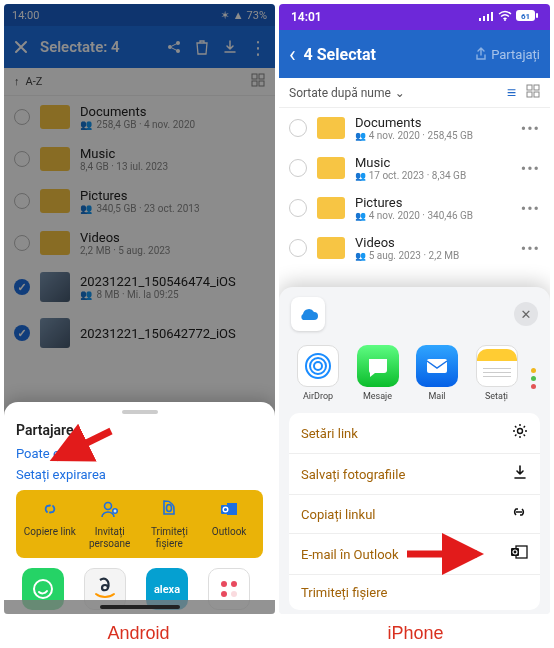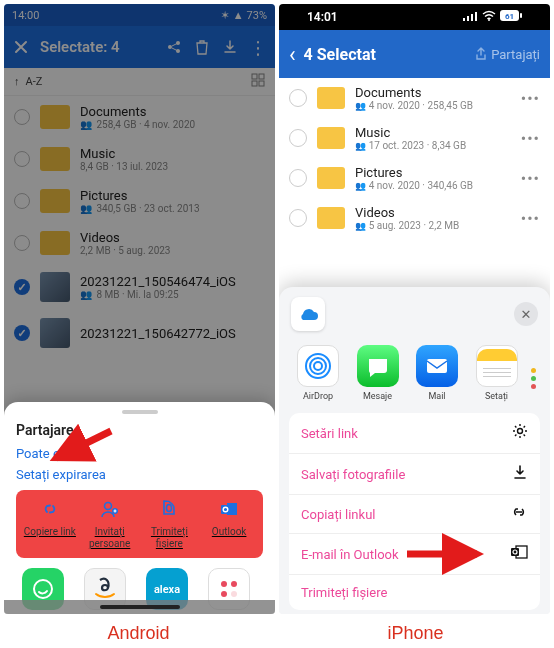--- a/index.html
+++ b/index.html
@@ -120,45 +120,45 @@
     border-radius:14px 14px 0 0;
     z-index:10;
     padding: 8px 12px 4px;
     box-shadow: 0 -4px 16px rgba(0,0,0,0.2);
   }
   .android .sheet .grab { width:36px; height:4px; background:#ccc; border-radius:2px; margin:0 auto 8px;}
   .android .sheet .stitle { font-size:14px; font-weight:600; color:#222; margin-bottom:8px;}
   .android .sheet .link { font-size:13px; color:#1e6fe0; margin-bottom:6px; display:flex; align-items:center; gap:2px;}
   .android .sheet .actions {
     display:flex; justify-content:space-around;
-    background:#ef4444; border-radius:8px;
-    padding:8px 4px; margin-top:8px;text-decoration:underline;
+    background:#eab308; border-radius:8px;
+    padding:8px 4px; margin-top:8px;
   }
   .android .sheet .action { display:flex; flex-direction:column; align-items:center; gap:6px; width:25%;}
   .android .sheet .action .aicon { width:22px; height:22px; display:flex; align-items:center; justify-content:center; color:#1e6fe0;}
   .android .sheet .action .alabel { font-size:10px; color:#333; text-align:center; line-height:1.2;}
   .android .sheet .apps { display:flex; gap:20px; padding:10px 6px 0;}
   .android .sheet .apps .app {
     width:42px; height:42px; border-radius:10px;
     display:flex; align-items:center; justify-content:center;
     font-size:10px; color:#fff; font-weight:600;
   }
   .android .navbar {
     position:absolute; bottom:0; left:0; right:0;
     height:14px; z-index:20;
     background:rgba(120,120,120,0.8);
     display:flex; justify-content:center; align-items:center;
   }
   .android .navbar .pill { width:80px; height:4px; background:#222; border-radius:2px;}
 
   
   .iphone .statusbar {
-    height:26px; background:#000000; color:#fff;
+    height:26px; background:#6d28d9; color:#fff;
     display:flex; align-items:center; justify-content:space-between;
-    padding:0 28px; font-size:12px; font-weight:600;
+    padding:0 12px; font-size:12px; font-weight:600;
   }
   .iphone .topbar {
     height:48px; background:#2268c8; color:#fff;
     display:flex; align-items:center; padding:0 10px; gap:8px;
   }
   .iphone .topbar .back { font-size:22px; }
   .iphone .topbar .title { font-size:16px; font-weight:700; flex:1;}
   .iphone .topbar .share { font-size:13px; display:flex; align-items:center; gap:4px; opacity:.6;}
   .iphone .sortbar {
     height:30px; background:#fff; border-bottom:1px solid #eee;
@@ -213,21 +213,21 @@
     width:42px; height:42px; border-radius:10px;
     display:flex; align-items:center; justify-content:center;
   }
   .iphone .sheet .app .alabel{font-size:9px; color:#444;}
   .iphone .sheet .menu{
     margin-top:8px; background:#fff; border-radius:10px;
     overflow:hidden;
   }
   .iphone .sheet .mitem{
     display:flex; align-items:center; justify-content:space-between;
-    padding:10px 12px; font-size:13px; color:#ec4899;
+    padding:10px 12px; font-size:13px; color:#a16207;
     border-bottom:1px solid #eee;
   }
   .iphone .sheet .mitem:last-child{border-bottom:none;}
   .iphone .sheet .mitem .micon{ font-size:15px; color:#111;}
 
   
   .arrow {
     position:absolute;
     z-index:50;
     pointer-events:none;
@@ -492,20 +492,34 @@
     <div class="topbar">
       <span class="back">‹</span>
       <span class="title">4 Selectat</span>
       <span class="share">
         <svg width="12" height="14" viewBox="0 0 12 14">
             <path d="M6 1v7M3 4l3-3 3 3M2 8v4h8V8" stroke="#cfe0f6" fill="none" stroke-width="1.4" stroke-linecap="round"></path>
           </svg>
         <span>Partajați</span>
       </span>
     </div>
+    <div class="sortbar">
+      <span class="label">Sortate după nume</span>
+      <span style="color:#555;margin-left:4px;">⌄</span>
+      <span class="sp"></span>
+      <span class="vicon">≡</span>
+      <span class="vicon" style="color:#888;">
+        <svg width="14" height="14" viewBox="0 0 14 14">
+            <rect x="1" y="1" width="5" height="5" fill="none" stroke="#888"></rect>
+            <rect x="8" y="1" width="5" height="5" fill="none" stroke="#888"></rect>
+            <rect x="1" y="8" width="5" height="5" fill="none" stroke="#888"></rect>
+            <rect x="8" y="8" width="5" height="5" fill="none" stroke="#888"></rect>
+          </svg>
+      </span>
+    </div>
     <div class="filelist" id="iphone-files">
         <div class="fileitem">
           <div class="radio"></div>
           <div class="foldericon"></div>
           <div class="finfo">
             <div class="fname">Documents</div>
             <div class="fmeta"><span style="font-size:9px;">👥</span> 4 nov. 2020 · 258,45 GB</div>
           </div>
           <div class="more">•••</div>
         </div>

